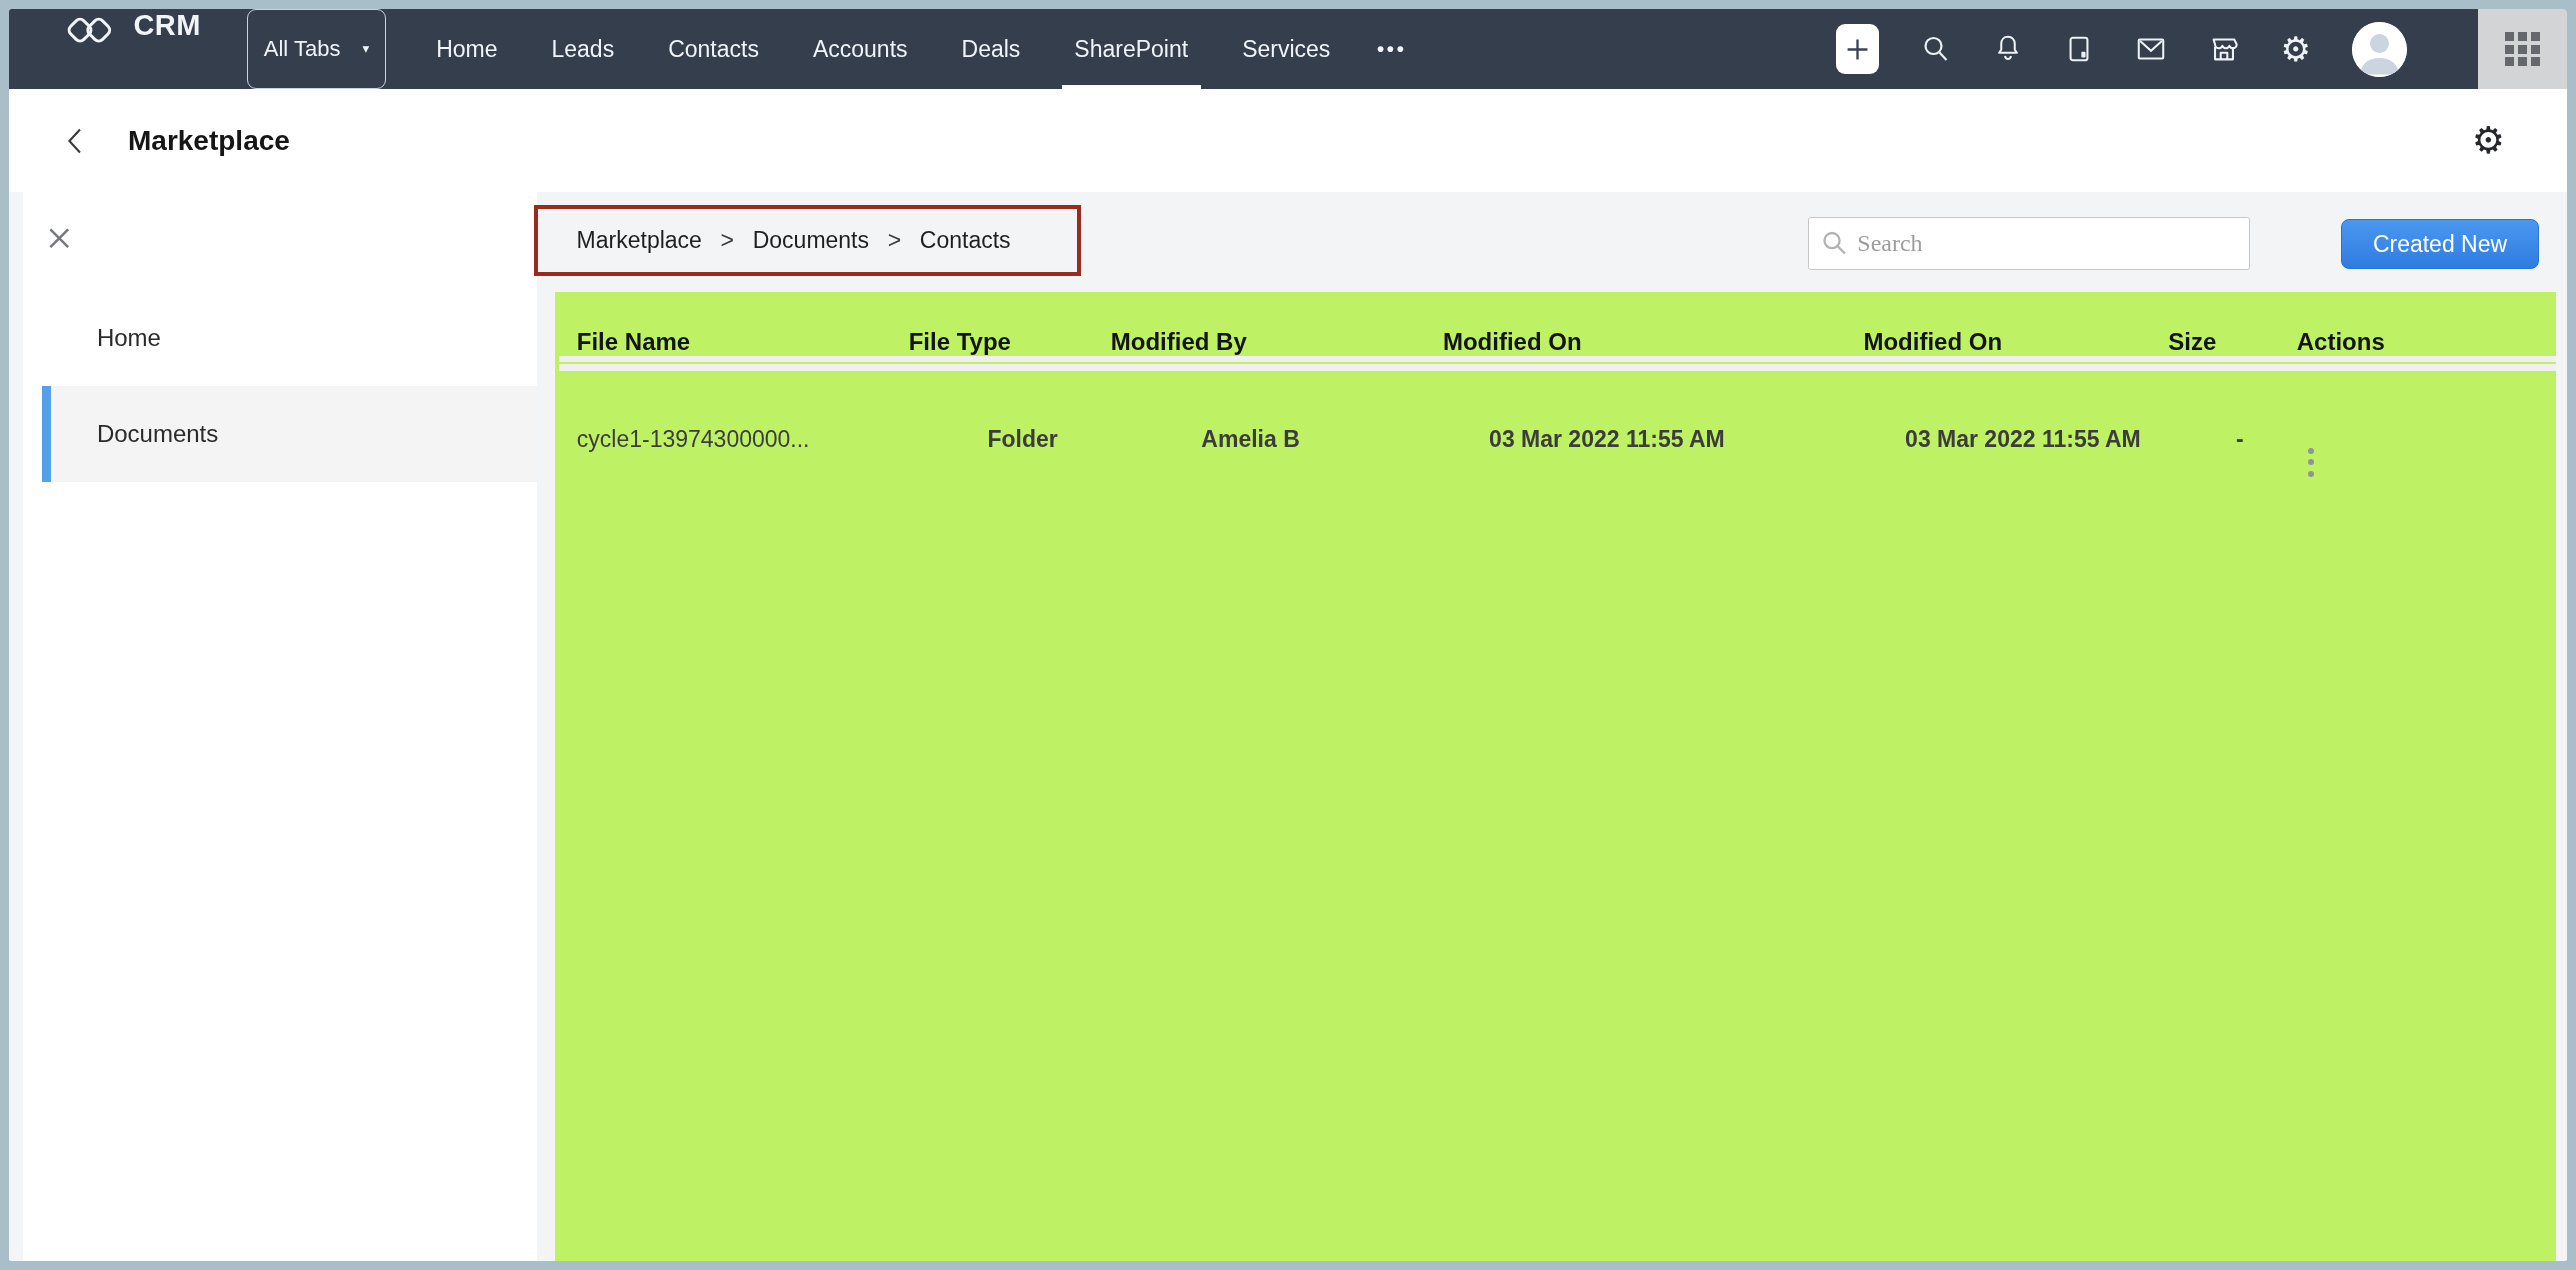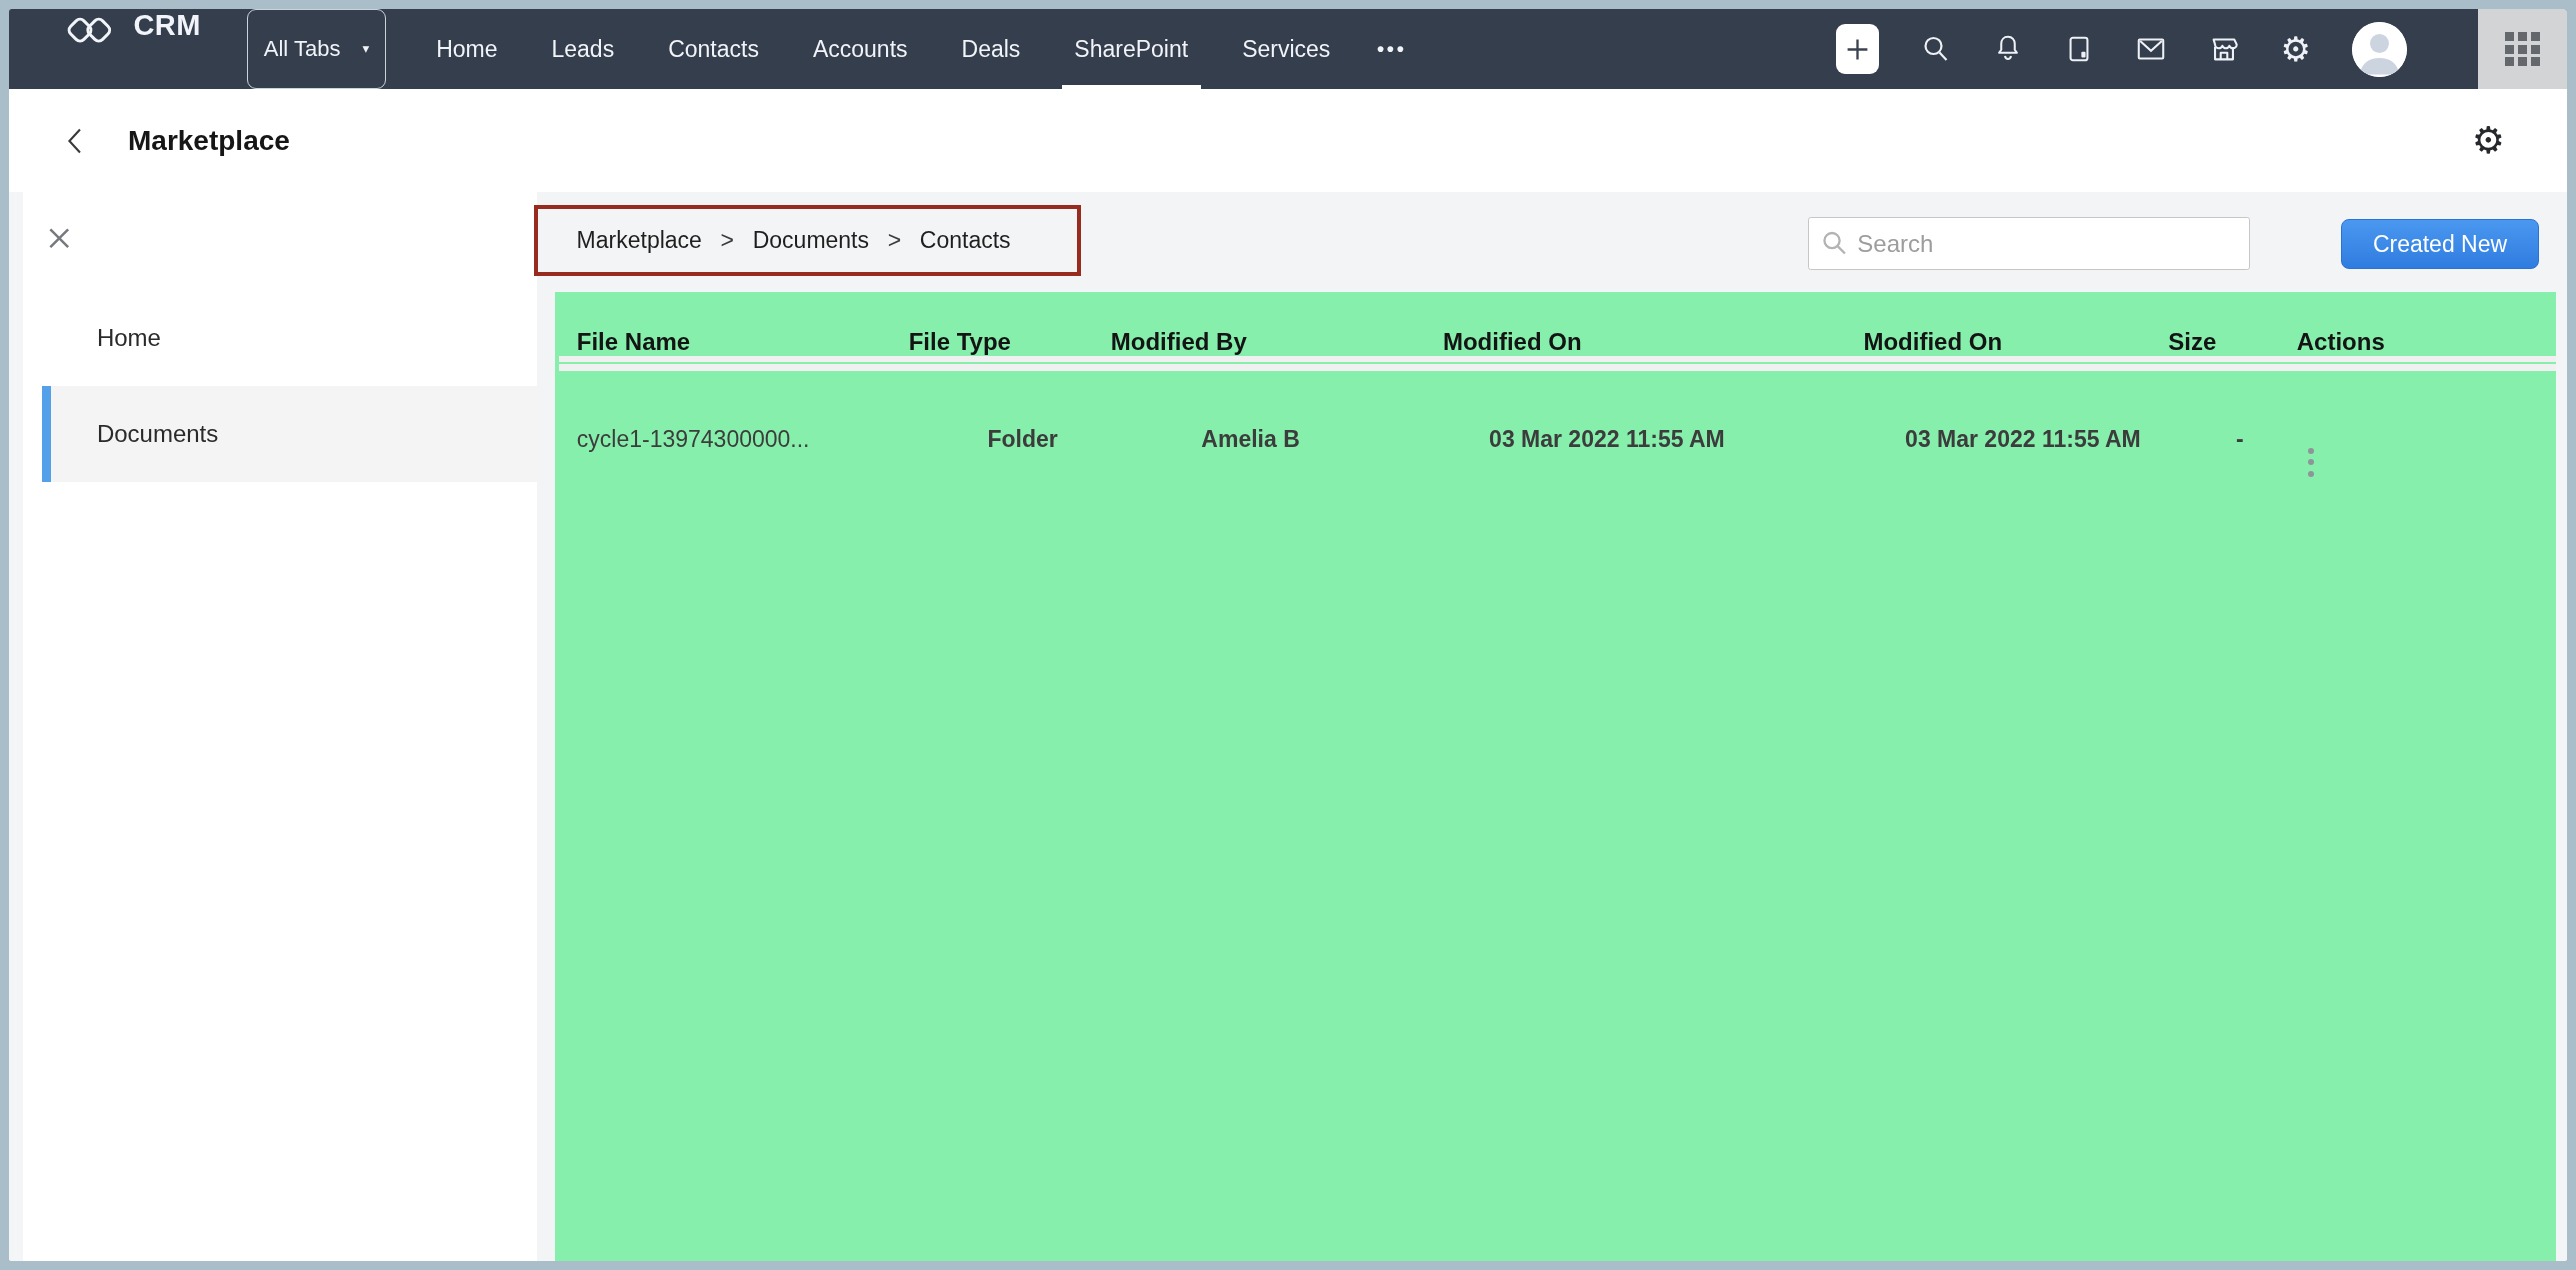--- a/index.html
+++ b/index.html
@@ -94,32 +94,32 @@
   .crumb-sep { color:#3c3c3c; }
   .crumb-item { cursor:pointer; }
   .search-wrap {
     position:absolute; right:317px; top:25px; width:442px; height:53px;
     background:#fff; border:1.8px solid #c6c6c6; border-radius:2.7px;
     display:flex; align-items:center;
   }
   .search-icon { margin:0 7.1px 0 10.7px; display:flex; }
   .search-input {
     border:none; outline:none; flex:1; font-size:24px; color:#444;
-    background:transparent; font-family:Liberation Sans, sans-serif; min-width:0;
+    background:transparent; font-family:Liberation Serif, serif; min-width:0;
   }
   .search-input::placeholder { color:#9d9d9d; }
   .create-btn {
     position:absolute; right:28px; top:27px; width:198px; height:50px;
     background:linear-gradient(var(--create-btn-top,#4a98f0), var(--accent-blue,#2f7ce0));
     border:0.9px solid #2a72d4; border-radius:8px; color:#fff; font-size:23px;
     display:flex; align-items:center; justify-content:center; cursor:pointer;
   }
 
   
-  .card { flex:1; background:#86efac; margin:0 10.7px 0 18px; padding:16px 0 0 3.6px; min-height:0; }
+  .card { flex:1; background:#bef264; margin:0 10.7px 0 18px; padding:16px 0 0 3.6px; min-height:0; }
   .doc-table { display:grid; grid-template-columns:303px 196px 242px 425px 416px 103px 1fr; }
   .th { font-size:24px; font-weight:bold; color:#141414; padding-top:19.6px; }
   .th .label { display:block; }
   .th.left .label { padding-left:18px; text-align:left; }
   .th.center .label { text-align:center; }
   .th.actions .label { padding-left:53px; text-align:left; }
   .bars { margin:16px 8px 0 0; }
   .bars i { display:block; height:6.2px; background:#f0f0f0; margin-bottom:2.7px; }
   .td { font-size:23px; color:#3c3c3c; padding-top:25px; }
   .td.left { padding-left:18px; }

